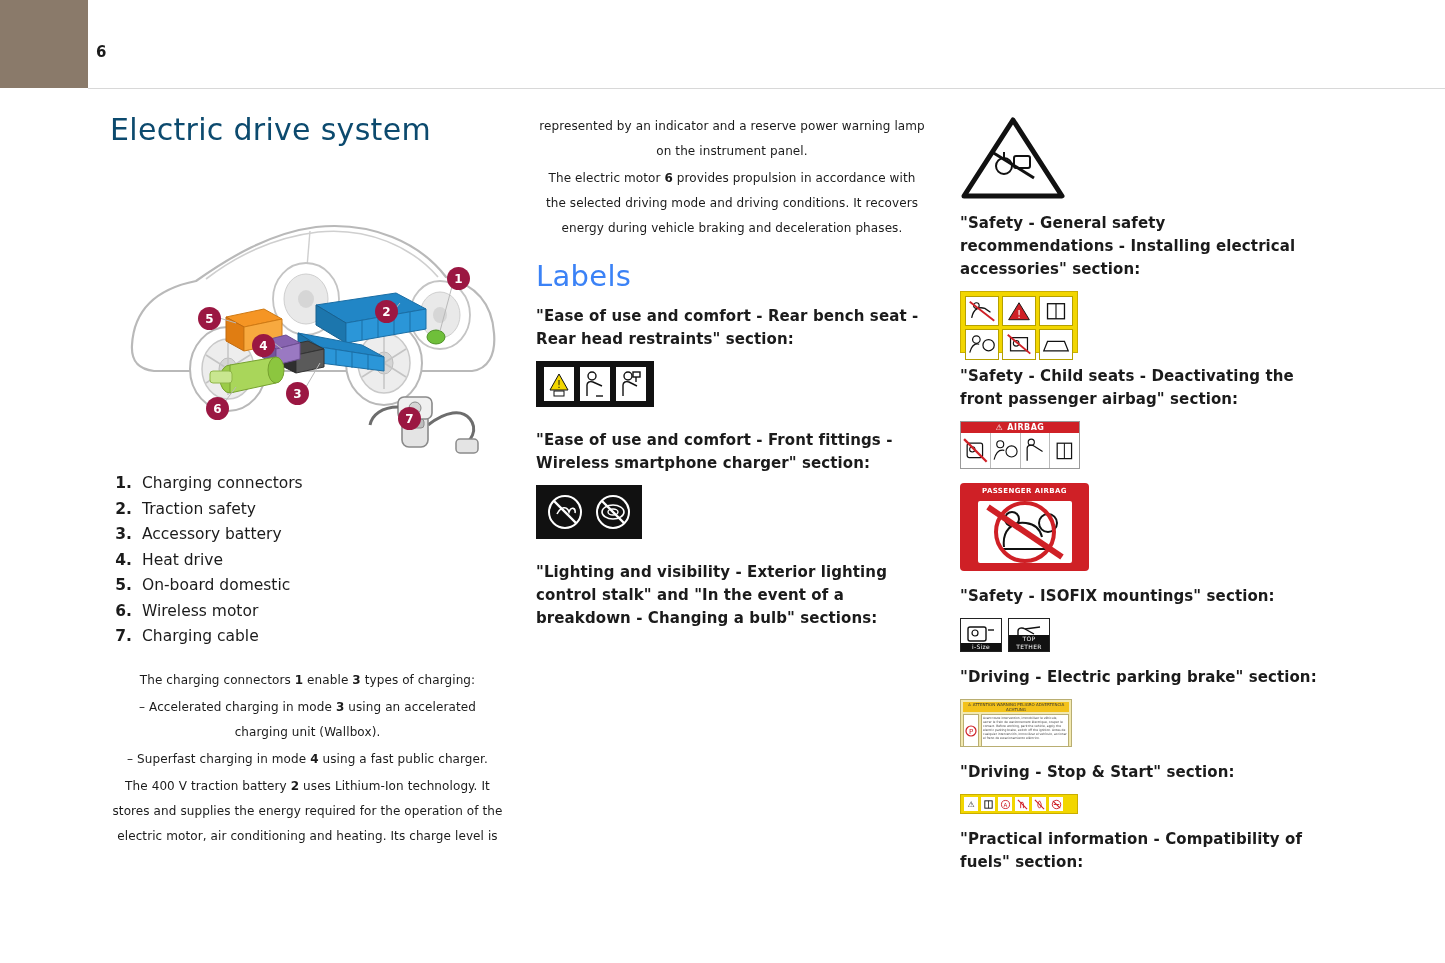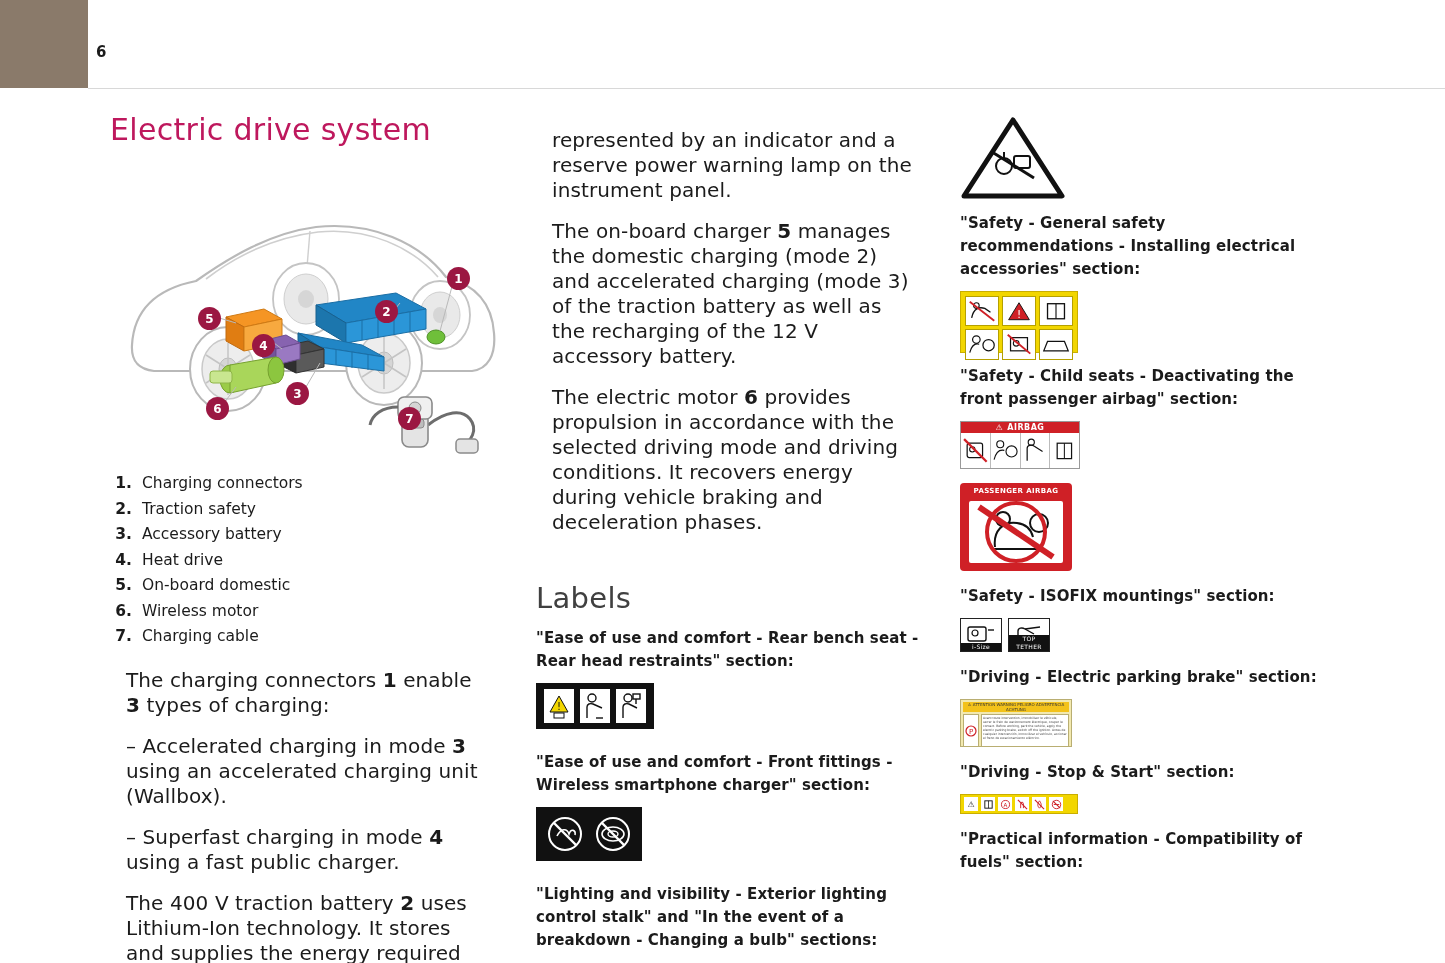--- a/index.html
+++ b/index.html
@@ -51,34 +51,35 @@
   .col { position: absolute; top: 112px; }
   .col-1 { left: 110px; width: 395px; }
   .col-2 { left: 536px; width: 392px; }
   .col-3 { left: 960px; width: 360px; }
 
   h1.title {
     font-size: 30px;
     font-weight: normal;
     margin: 0 0 10px 0;
     letter-spacing: .3px;
-    color: #be185d;
+    color: #0c4a6e;
   }
   h2.subtitle {
     font-size: 29px;
     font-weight: normal;
-    margin: 46px 0 12px 0;
+    margin: 18px 0 12px 0;
     letter-spacing: .3px;
-    color: #404040;
+    color: #3b82f6;
   }
   p.body {
-    font-size: 20px;
+    font-size: 12px;
     line-height: 25px;
-    margin: 16px;
+    margin: 2px;
     letter-spacing: .1px;
+    text-align: center;
   }
   p.body b { font-weight: bold; }
 
   ol.parts {
     margin: 14px 0 0 0;
     padding: 0;
     list-style: none;
     font-size: 15.5px;
     line-height: 25.5px;
   }
@@ -142,21 +143,21 @@
     font-size: 8px; font-weight: bold;
     letter-spacing: .5px;
     height: 14px;
     display: flex; align-items: center; justify-content: center;
     gap: 4px;
   }
   .airbag-bot { flex: 1; display: flex; }
   .airbag-bot > div { flex: 1; border-right: 1px solid #bbb; position: relative; }
   .airbag-bot > div:last-child { border-right: none; }
   .passenger-airbag {
-    width: 112px; height: 88px;
+    width: 129px; height: 88px;
     background: #cf2026;
     border-radius: 4px;
     position: relative;
     display: flex; align-items: flex-start; justify-content: center;
   }
   .pa-inner {
     width: 94px; height: 62px;
     background: #fff;
     margin-top: 18px;
     border-radius: 2px;
@@ -366,21 +367,20 @@
     </ol>
 
     <p class="body" style="margin-top:18px;">The charging connectors <b>1</b> enable <b>3</b> types of charging:</p>
     <p class="body">–  Accelerated charging in mode <b>3</b> using an accelerated charging unit (Wallbox).</p>
     <p class="body">–  Superfast charging in mode <b>4</b> using a fast public charger.</p>
     <p class="body">The 400 V traction battery <b>2</b> uses Lithium-Ion technology. It stores and supplies the energy required for the operation of the electric motor, air conditioning and heating. Its charge level is</p>
   </div>
 
   <div class="col col-2">
     <p class="body">represented by an indicator and a reserve power warning lamp on the instrument panel.</p>
-    <p class="body">The on-board charger <b>5</b> manages the domestic charging (mode 2) and accelerated charging (mode 3) of the traction battery as well as the recharging of the 12 V accessory battery.</p>
     <p class="body">The electric motor <b>6</b> provides propulsion in accordance with the selected driving mode and driving conditions. It recovers energy during vehicle braking and deceleration phases.</p>
 
     <h2 class="subtitle">Labels</h2>
 
     <p class="caption">"Ease of use and comfort - Rear bench seat - Rear head restraints" section:</p>
     <div class="lbl-black">
       <div class="lbl-cell">
         <svg width="22" height="26" viewBox="0 0 22 26">
             <polygon points="11,3 20,19 2,19" fill="#f2d600" stroke="#111" stroke-width="1"></polygon>
             <text x="11" y="17" font-size="10" text-anchor="middle" fill="#111" font-family="DejaVu Sans">!</text>

